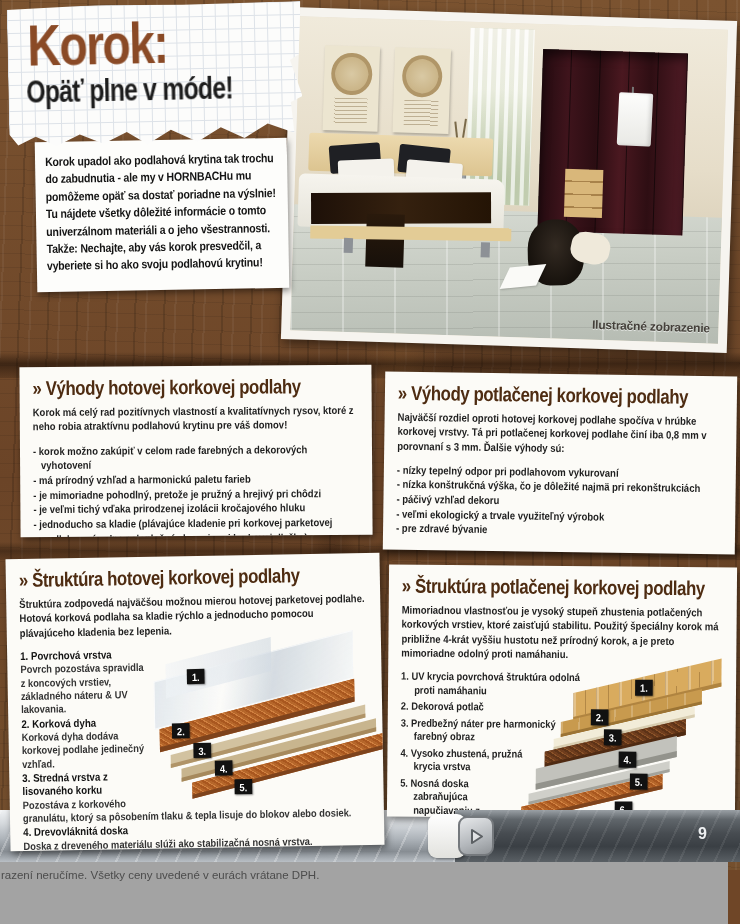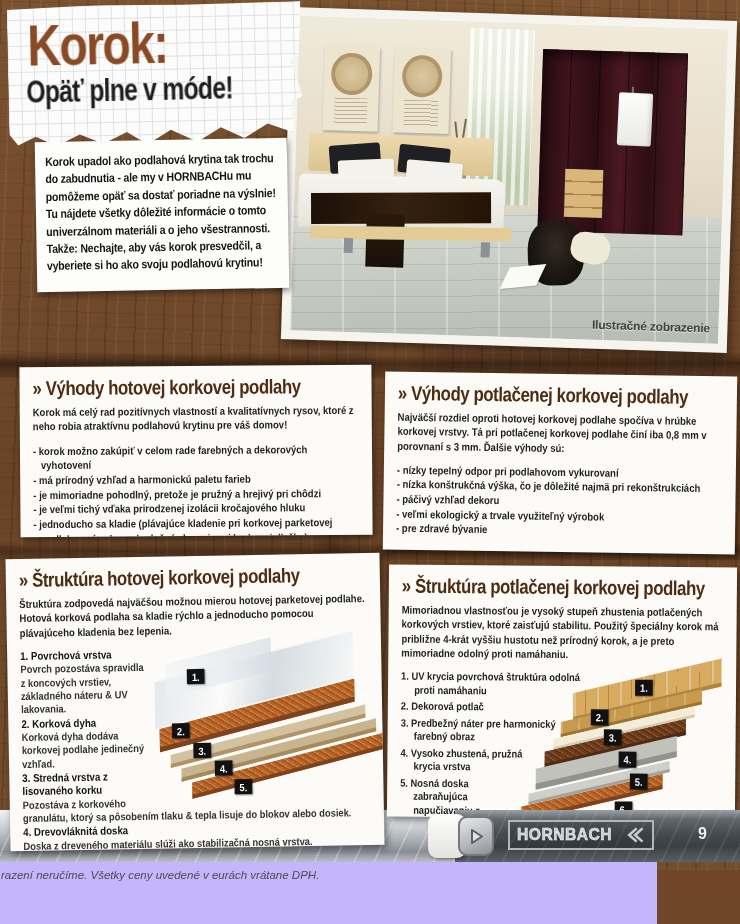--- a/index.html
+++ b/index.html
@@ -175,21 +175,21 @@
   .play-btn{position:absolute;left:458px;top:816px;width:36px;height:40px;z-index:5;
     background:linear-gradient(160deg,#e6e8ea,#b4b8bc 60%,#8e9296);border:2px solid #75797d;border-radius:9px;
     box-sizing:border-box;display:flex;align-items:center;justify-content:center;}
   .logo{position:absolute;left:508px;top:820px;height:30px;z-index:5;display:flex;align-items:center;gap:5px;
     border:2px solid #b2b6ba;background:rgba(30,34,38,.25);padding:0 7px;box-sizing:border-box;}
   .logo-text{font-size:17px;font-weight:800;letter-spacing:.5px;color:#c9cdd1;
     -webkit-text-stroke:.6px #eef1f3;transform:scaleX(.92);transform-origin:left center;white-space:nowrap;}
   .page-num{position:absolute;left:698px;top:825px;z-index:5;font-size:16px;font-weight:800;color:#eef0f2;}
 
   
-  .bottom-strip{position:absolute;left:0;top:862px;width:657px;height:62px;background:#c4b5fd;z-index:6;font-style:italic;}
+  .bottom-strip{position:absolute;left:0;top:862px;width:728px;height:62px;background:#a3a3a3;z-index:6;}
   .disclaimer{margin:7px 0 0 1px;font-size:11.5px;color:#4c4c4c;font-weight:400;}
 </style>
 </head>
 <body>
 
 <div id="page">
   <div class="cork"></div>
   <div class="shadow-band"></div>
   <div class="shadow-band2"></div>
 
@@ -333,25 +333,18 @@
   </section>
 
   <div class="bar-light"></div>
   <div class="bar-dark"></div>
   <div class="page-tab"></div>
   <div class="play-btn">
     <svg width="15" height="17" viewBox="0 0 15 17">
       <polygon points="3,2 13,8.5 3,15" fill="rgba(255,255,255,.55)" stroke="#5c6064" stroke-width="2" stroke-linejoin="round"></polygon>
     </svg>
   </div>
-  <div class="logo">
-    <span class="logo-text">HORNBACH</span>
-    <svg width="20" height="20" viewBox="0 0 24 20">
-      <polyline points="14,2 5,10 14,18" fill="none" stroke="#c9cdd1" stroke-width="3"></polyline>
-      <polyline points="21,2 12,10 21,18" fill="none" stroke="#c9cdd1" stroke-width="3"></polyline>
-    </svg>
-  </div>
   <div class="page-num">9</div>
 
   <div class="bottom-strip">
     <div class="disclaimer">razení neručíme. Všetky ceny uvedené v eurách vrátane DPH.</div>
   </div>
 </div>
 
 </body></html>

